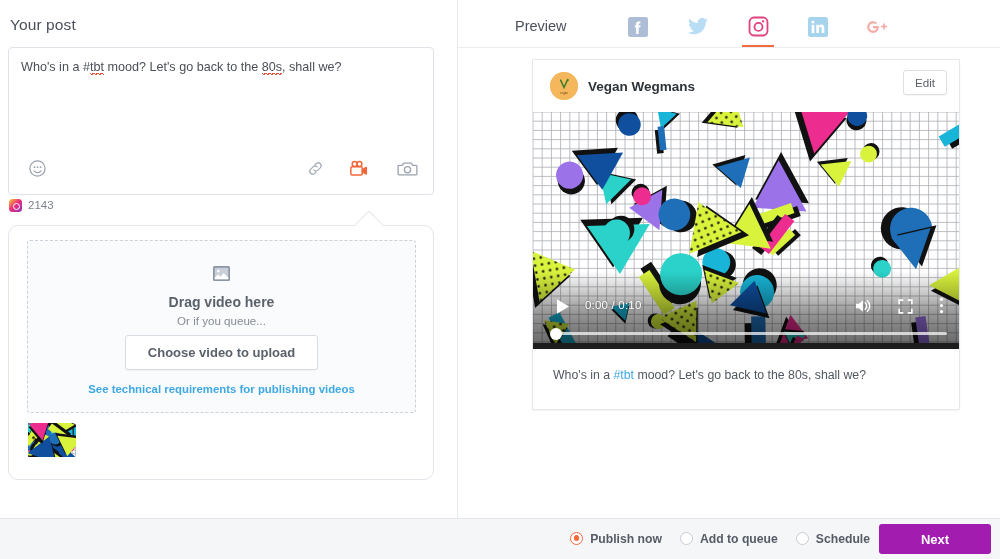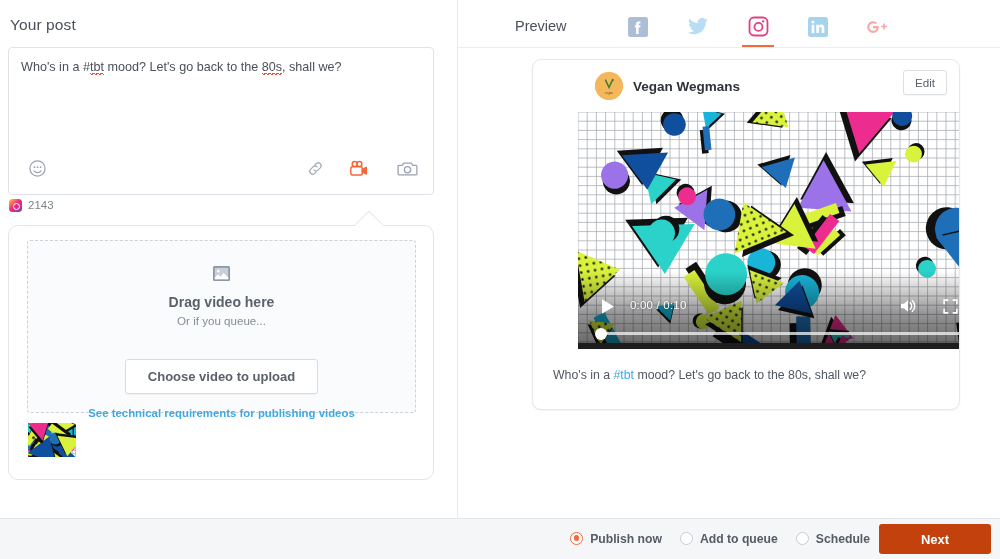--- a/index.html
+++ b/index.html
@@ -97,21 +97,21 @@
     position: absolute; left: 18px; top: 14px;
     width: 389px; height: 173px;
     border: 1.5px dashed #ccd2d9; border-radius: 3px;
     background: #fafbfc;
     display: flex; flex-direction: column; align-items: center;
   }
   .dz-icon { margin-top: 24px; }
   .dz-title { margin-top: 8px; font-size: 14px; font-weight: bold; color: #5b616b; }
   .dz-sub   { margin-top: 4px; font-size: 11.6px; color: #868c95; }
   .dz-btn {
-    margin-top: 32px;
+    margin-top: 8px;
     padding: 9px 22px;
     background: #fff; border: 1px solid #d8dce2; border-radius: 3px;
     font-size: 13px; font-weight: bold; color: #5b616b;
     box-shadow: 0 1px 1px rgba(0,0,0,.04);
     cursor: pointer;
   }
   .dz-link {
     margin-top: 13px; font-size: 11.4px; color: #3ea8e5;
     font-weight: bold; cursor: pointer; text-decoration: none;
   }
@@ -149,24 +149,23 @@
   .tab.active::after {
     content:""; position:absolute; left: 14px; right: 14px; bottom: 0;
     height: 2px; background: #f2693c;
   }
 
   
   .preview-card {
     position: absolute; left: 74px; top: 59px;
     width: 428px; height: 351px;
     background: #fff;
-    border: 1px solid #e4e7eb; border-radius: 9px;
+    border: 1px solid #e4e7eb; border-radius: 1px;
     box-shadow: 0 1px 2px rgba(0,0,0,.05);
     overflow: hidden;
-    padding-left: 45px;
   }
   .card-head { position: relative; height: 52px; }
   .avatar {
     position: absolute; left: 17px; top: 12px;
     width: 28px; height: 28px; border-radius: 50%;
     background: #f4b75c;
     display: flex; align-items: center; justify-content: center;
     overflow: hidden;
   }
   .brand-name {
@@ -236,21 +235,21 @@
   }
   .radio.sel .rdot { border-color: #f2693c; }
   .radio.sel .rdot::after {
     content:""; position:absolute; left: 2.4px; top: 2.4px;
     width: 5.2px; height: 5.2px; border-radius:50%; background: #f2693c;
   }
   .rlabel { font-size: 12.2px; color: #565c66; font-weight: bold; }
   .next-btn {
     position: absolute; right: 9px; top: 5px;
     width: 112px; height: 30px;
-    background: #c2410c; border: none; border-radius: 3px;
+    background: #a21caf; border: none; border-radius: 3px;
     color: #fff; font-size: 13px; font-weight: bold;
     font-family: "Liberation Sans", sans-serif;
     cursor: pointer;
   }
 </style>
 </head>
 <body>
 
 <div class="app">
 

